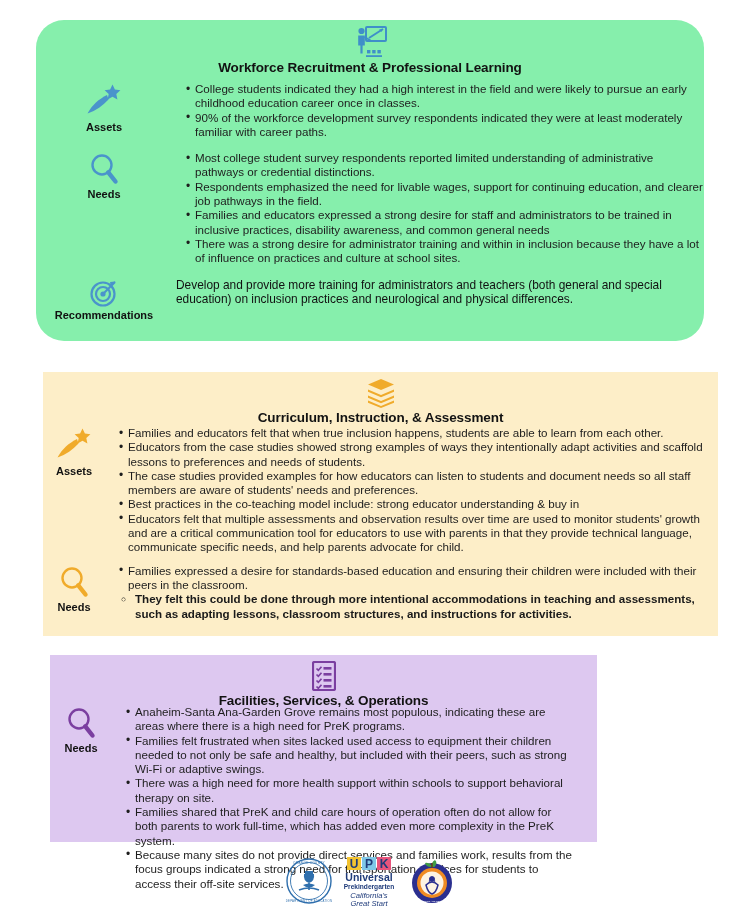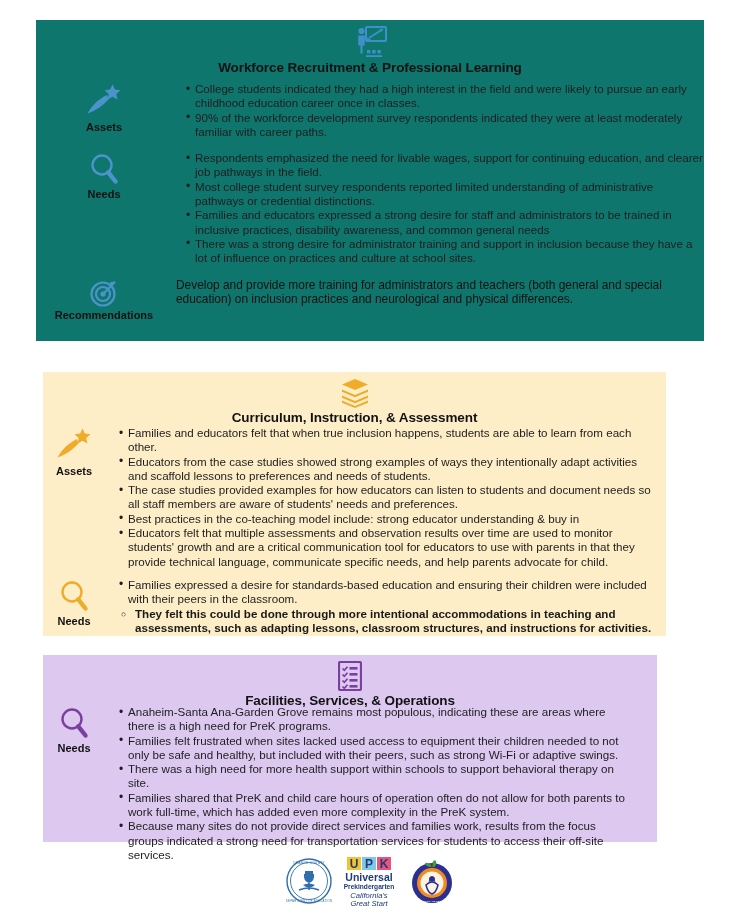--- a/index.html
+++ b/index.html
@@ -19,23 +19,23 @@
     width: 739px;
     height: 919px;
     background: #ffffff;
   }
 
   
   .panel {
     position: absolute;
     box-sizing: border-box;
   }
-  .panel-blue   { left: 36px; top: 20px;  width: 668px; height: 321px; background: #0f766e; }
-  .panel-cream  { left: 43px; top: 372px; width: 623px; height: 264px; background: #fdeec8; }
-  .panel-purple { left: 43px; top: 655px; width: 614px; height: 187px; background: #ddc8f0; }
+  .panel-blue   { left: 36px; top: 20px;  width: 668px; height: 321px; background: #86efac; border-radius: 28px; }
+  .panel-cream  { left: 43px; top: 372px; width: 675px; height: 264px; background: #fdeec8; }
+  .panel-purple { left: 50px; top: 655px; width: 547px; height: 187px; background: #ddc8f0; }
 
   .panel-head {
     text-align: center;
     padding-top: 6px;
   }
   .panel-head .head-icon {
     display: block;
     margin: 0 auto;
     line-height: 0;
   }
@@ -197,24 +197,24 @@
           <span class="ico">
             <svg width="36" height="36" viewBox="0 0 36 36">
               <circle cx="16" cy="14" r="9.5" fill="none" stroke="#4a94cb" stroke-width="2.4"></circle>
               <path d="M22.3 21.3 L29.5 30.5" stroke="#4a94cb" stroke-width="4.4" stroke-linecap="round"></path>
             </svg>
           </span>
           <div class="cap">Needs</div>
         </div>
         <div class="row-body">
           <ul class="bullets">
+            <li>Most college student survey respondents reported limited understanding of administrative pathways or credential distinctions.</li>
             <li>Respondents emphasized the need for livable wages, support for continuing education, and clearer job pathways in the field.</li>
-            <li>Most college student survey respondents reported limited understanding of administrative pathways or credential distinctions.</li>
             <li>Families and educators expressed a strong desire for staff and administrators to be trained in inclusive practices, disability awareness, and common general needs</li>
-            <li>There was a strong desire for administrator training and support in inclusion because they have a lot of influence on practices and culture at school sites.</li>
+            <li>There was a strong desire for administrator training and within in inclusion because they have a lot of influence on practices and culture at school sites.</li>
           </ul>
         </div>
       </div>
 
       <div class="row" style="margin-top:12px;">
         <div class="row-label">
           <span class="ico">
             <svg width="30" height="30" viewBox="0 0 30 30">
               <circle cx="14" cy="16" r="11.5" fill="none" stroke="#4a94cb" stroke-width="2.2"></circle>
               <circle cx="14" cy="16" r="7" fill="none" stroke="#4a94cb" stroke-width="2.2"></circle>

